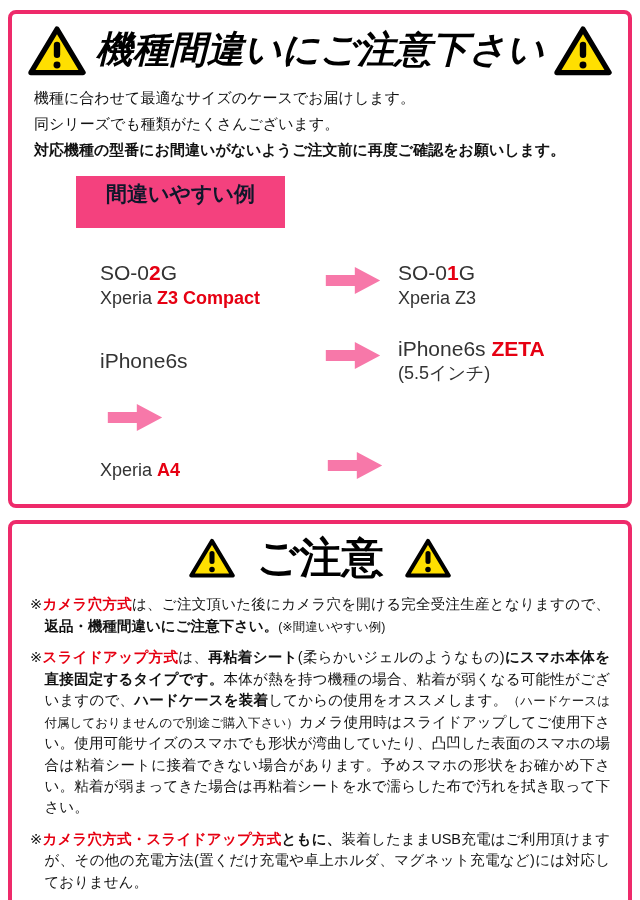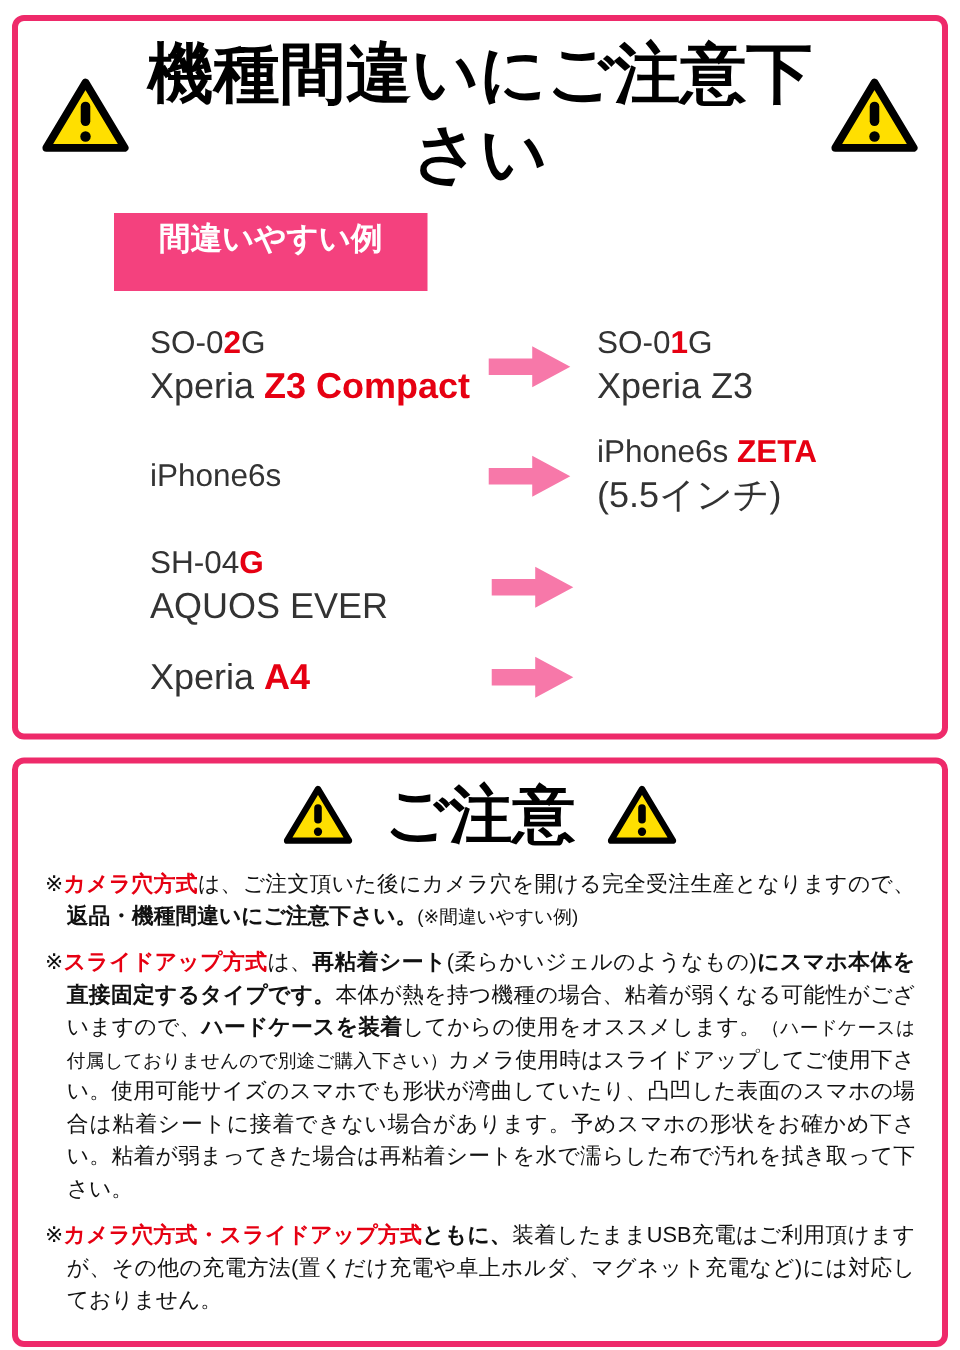--- a/index.html
+++ b/index.html
@@ -26,51 +26,51 @@
   .box2{ margin-top:12px; padding:10px 12px 16px 12px; }
 
   
   .title-row{
     display:flex; align-items:center;
   }
   .title-row.spread{ justify-content:space-between; padding:0 4px; }
   .title-row.centered{ justify-content:center; gap:22px; }
   h1.main-title{
     margin:0; flex:1; text-align:center;
-    font-size:44px; font-weight:bold; color:#000;
-    letter-spacing:0px; line-height:1.2;
+    font-size:37px; font-weight:bold; color:#000;
+    letter-spacing:0px; line-height:1.2;font-style:italic;
   }
   h2.caution-title{
     margin:0; text-align:center;
     font-size:42px; font-weight:bold; color:#000; line-height:1.15;
   }
   .tri{ display:inline-flex; flex:0 0 auto; }
   .tri svg{ display:block; }
 
   
   .intro{ margin:10px 10px 0 10px; }
   .intro p{ margin:0 0 4px 0; font-size:15px; line-height:1.45; color:#111; }
 
   
   .badge{
     display:inline-block; margin:12px 0 6px 52px;
-    background:var(--badge); color:#ffffff;
+    background:var(--badge); color:#0f172a;
     font-size:21px; font-weight:bold;
     padding:5px 30px 22px 30px; line-height:1.2;
   }
 
   
   .examples{ margin-top:8px; }
   .ex-row{
     display:flex; align-items:center;
     padding:8px 0 8px 76px;
   }
-  .cell{ width:220px; }
+  .cell{ width:220px;margin-top:10px; }
   .cell .l1{ font-size:21px; line-height:1.25; color:#333; }
-  .cell .l2{ font-size:24px; line-height:1.3; color:#333; }
+  .cell .l2{ font-size:18px; line-height:1.3; color:#333; }
   .arrow{ width:70px; display:flex; justify-content:center; align-items:center; flex:0 0 auto; margin-right:10px; }
   .arrow svg{ display:block; }
 
   
   .notes{ margin:12px 6px 0 6px; }
   .notes p{
     margin:0 0 10px 0;
     font-size:14.5px; line-height:1.48; color:#111;
     padding-left:1em; text-indent:-1em;
     text-align:justify;
@@ -100,20 +100,25 @@
       <h1 class="main-title">機種間違いにご注意下さい</h1>
       <span class="tri">
         <svg viewBox="0 0 100 90" width="58" height="53" aria-hidden="true">
           <path d="M50 8 L95 83 H5 Z" fill="#ffdf00" stroke="#000" stroke-width="9" stroke-linejoin="round"></path>
           <rect x="44.5" y="30" width="11" height="28" rx="5.5" fill="#000"></rect>
           <circle cx="50" cy="70" r="6" fill="#000"></circle>
         </svg>
       </span>
     </div>
 
+    <div class="intro">
+      <p><span>機種に合わせて最適なサイズのケースでお届けします。</span></p>
+      <p><span>同シリーズでも種類がたくさんございます。</span></p>
+      <p><span class="seg-b">対応機種の型番にお間違いがないようご注文前に再度ご確認をお願いします。</span></p>
+    </div>
 
     <div class="badge">間違いやすい例</div>
 
     <div class="examples">
 
       <div class="ex-row">
         <div class="cell">
           <div class="l1"><span>SO-0</span><span class="seg-r">2</span><span>G</span></div>
           <div class="l2"><span>Xperia </span><span class="seg-r">Z3 Compact</span></div>
         </div>
@@ -137,24 +142,20 @@
             <path d="M2 11 H34 V2 L62 17 L34 32 V23 H2 Z" fill="#f778a9"></path>
           </svg>
         </span>
         <div class="cell">
           <div class="l1"><span>iPhone6s </span><span class="seg-r">ZETA</span></div>
           <div class="l2"><span>(5.5インチ)</span></div>
         </div>
       </div>
 
       <div class="ex-row">
-        <div class="cell">
-          <div class="l1"><span>SH-04</span><span class="seg-r">G</span></div>
-          <div class="l2"><span>AQUOS EVER</span></div>
-        </div>
         <span class="arrow">
           <svg viewBox="0 0 64 34" width="58" height="31" aria-hidden="true">
             <path d="M2 11 H34 V2 L62 17 L34 32 V23 H2 Z" fill="#f778a9"></path>
           </svg>
         </span>
       </div>
 
       <div class="ex-row">
         <div class="cell">
           <div class="l2"><span>Xperia </span><span class="seg-r">A4</span></div>

